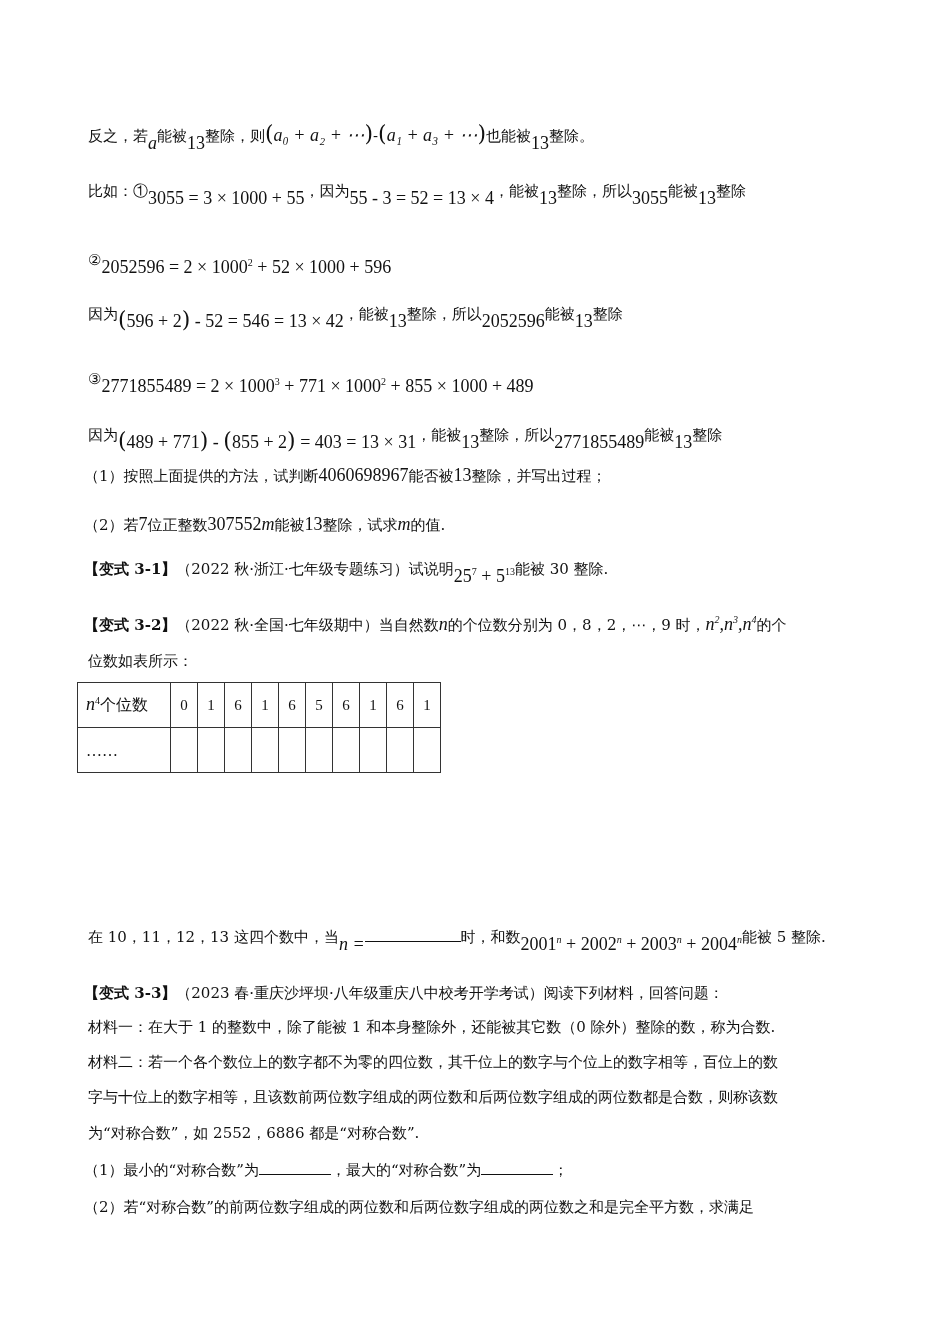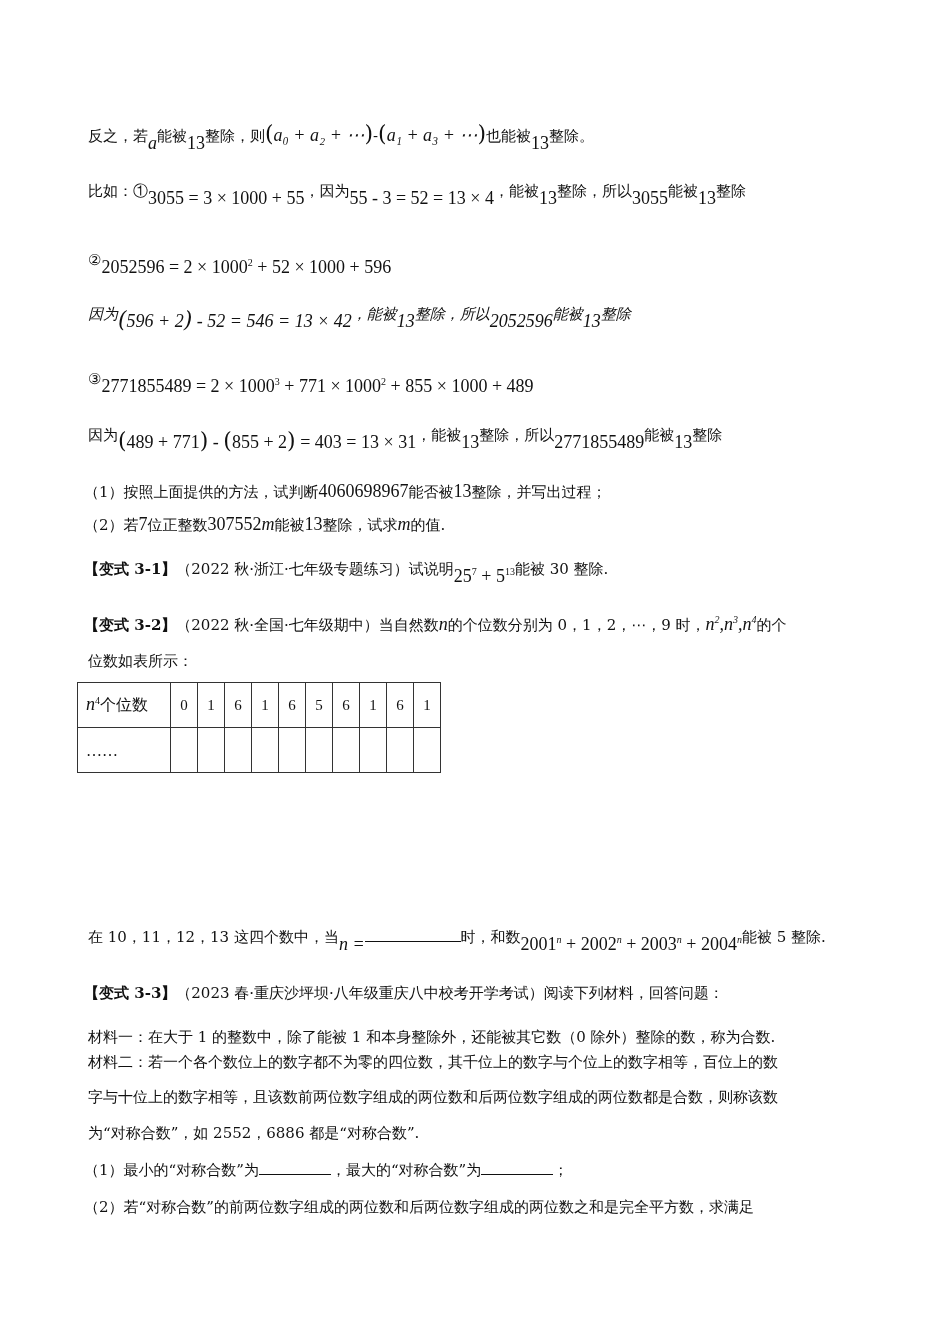--- a/index.html
+++ b/index.html
@@ -26,44 +26,44 @@
   <span>反之，若</span><span class="math it lo">a</span><span>能被</span><span class="math lo">13</span><span>整除，则</span><span class="paren">(</span><span class="math it">a₀ + a₂ + ⋯</span><span class="paren">)</span><span>-</span><span class="paren">(</span><span class="math it">a₁ + a₃ + ⋯</span><span class="paren">)</span><span>也能被</span><span class="math lo">13</span><span>整除。</span>
 </div>
 
 <div class="line" style="top:180px;">
   <span>比如：①</span><span class="math lo">3055 = 3 × 1000 + 55</span><span>，因为</span><span class="math lo">55 - 3 = 52 = 13 × 4</span><span>，能被</span><span class="math lo">13</span><span>整除，所以</span><span class="math lo">3055</span><span>能被</span><span class="math lo">13</span><span>整除</span>
 </div>
 
 <div class="line" style="top:245px;">
   <span>②</span><span class="math lo"><span>2052596 = 2 × 1000</span><sup>2</sup><span> + 52 × 1000 + 596</span></span>
 </div>
-<div class="line" style="top:302px;font-style:italic;">
+<div class="line" style="top:302px;">
   <span>因为</span><span class="paren lo">(</span><span class="math lo">596 + 2</span><span class="paren lo">)</span><span class="math lo"> - 52 = 546 = 13 × 42</span><span>，能被</span><span class="math lo">13</span><span>整除，所以</span><span class="math lo">2052596</span><span>能被</span><span class="math lo">13</span><span>整除</span>
 </div>
 
 <div class="line" style="top:364px;">
   <span>③</span><span class="math lo"><span>2771855489 = 2 × 1000</span><sup>3</sup><span> + 771 × 1000</span><sup>2</sup><span> + 855 × 1000 + 489</span></span>
 </div>
 <div class="line" style="top:423px;">
   <span>因为</span><span class="paren lo">(</span><span class="math lo">489 + 771</span><span class="paren lo">)</span><span class="math lo"> - </span><span class="paren lo">(</span><span class="math lo">855 + 2</span><span class="paren lo">)</span><span class="math lo"> = 403 = 13 × 31</span><span>，能被</span><span class="math lo">13</span><span>整除，所以</span><span class="math lo">2771855489</span><span>能被</span><span class="math lo">13</span><span>整除</span>
 </div>
 
-<div class="line" style="top:481px; left:84px;text-align:right;">
+<div class="line" style="top:465px; left:84px;text-align:right;">
   <span>（1）按照上面提供的方法，试判断</span><span class="math">4060698967</span><span>能否被</span><span class="math">13</span><span>整除，并写出过程；</span>
 </div>
 <div class="line" style="top:514px; left:84px;">
   <span>（2）若</span><span class="math">7</span><span>位正整数</span><span class="math">307552</span><span class="math it">m</span><span>能被</span><span class="math">13</span><span>整除，试求</span><span class="math it">m</span><span>的值.</span>
 </div>
 
 <div class="line" style="top:554px; left:84px;">
   <span class="bold">【变式 3-1】</span><span>（2022 秋·浙江·七年级专题练习）试说明</span><span class="math lo"><span>25</span><sup>7</sup><span> + </span><span>5</span><sup>13</sup></span><span>能被 30 整除.</span>
 </div>
 
 <div class="line" style="top:610px; left:84px;">
-  <span class="bold">【变式 3-2】</span><span>（2022 秋·全国·七年级期中）当自然数</span><span class="math it">n</span><span>的个位数分别为 0，1，2，⋯，9 时，</span><span class="math it"><span>n</span><sup>2</sup><span>,n</span><sup>3</sup><span>,n</span><sup>4</sup></span><span>的个</span>
+  <span class="bold">【变式 3-2】</span><span>（2022 秋·全国·七年级期中）当自然数</span><span class="math it">n</span><span>的个位数分别为 0，8，2，⋯，9 时，</span><span class="math it"><span>n</span><sup>2</sup><span>,n</span><sup>3</sup><span>,n</span><sup>4</sup></span><span>的个</span>
 </div>
 <div class="line" style="top:651px;">
   <span>位数如表所示：</span>
 </div>
 
 <table class="digits">
   <tbody id="digit-tbody">
       <tr>
         <td class="hdr"><span class="math it">n</span><sup>4</sup><span>个位数</span></td>
         <td class="v">0</td>
@@ -93,20 +93,20 @@
     </tbody>
 </table>
 
 <div class="line" style="top:922px;text-align:center;">
   <span>在 10，11，12，13 这四个数中，当</span><span class="math it lo">n =</span><span class="blank" style="width:96px;"></span><span>时，和数</span><span class="math lo"><span>2001</span><sup class="it">n</sup><span> + 2002</span><sup class="it">n</sup><span> + 2003</span><sup class="it">n</sup><span> + 2004</span><sup class="it">n</sup></span><span>能被 5 整除.</span>
 </div>
 
 <div class="line" style="top:983px; left:84px;">
   <span class="bold">【变式 3-3】</span><span>（2023 春·重庆沙坪坝·八年级重庆八中校考开学考试）阅读下列材料，回答问题：</span>
 </div>
-<div class="line" style="top:1017px;margin-top:10px;">材料一：在大于 1 的整数中，除了能被 1 和本身整除外，还能被其它数（0 除外）整除的数，称为合数.</div>
+<div class="line" style="top:1017px;">材料一：在大于 1 的整数中，除了能被 1 和本身整除外，还能被其它数（0 除外）整除的数，称为合数.</div>
 <div class="line" style="top:1052px;">材料二：若一个各个数位上的数字都不为零的四位数，其千位上的数字与个位上的数字相等，百位上的数</div>
 <div class="line" style="top:1087px;">字与十位上的数字相等，且该数前两位数字组成的两位数和后两位数字组成的两位数都是合数，则称该数</div>
 <div class="line" style="top:1123px;">为“对称合数”，如 2552，6886 都是“对称合数”.</div>
 <div class="line" style="top:1160px; left:84px;">
   <span>（1）最小的“对称合数”为</span><span class="blank" style="width:72px;"></span><span>，最大的“对称合数”为</span><span class="blank" style="width:72px;"></span><span>；</span>
 </div>
 <div class="line" style="top:1197px; left:84px;">（2）若“对称合数”的前两位数字组成的两位数和后两位数字组成的两位数之和是完全平方数，求满足</div>
 
 </body></html>

